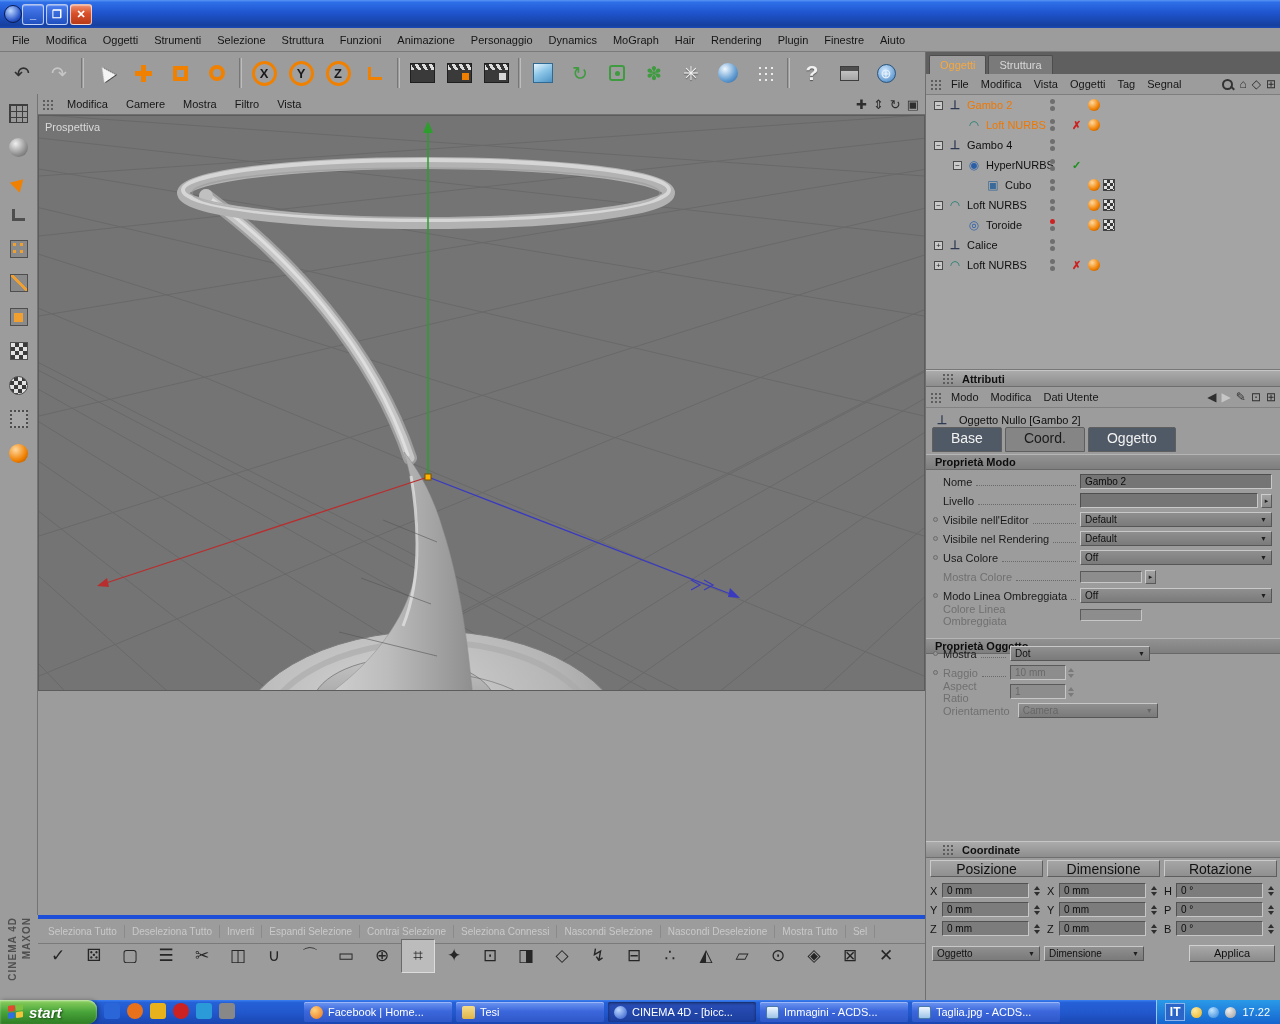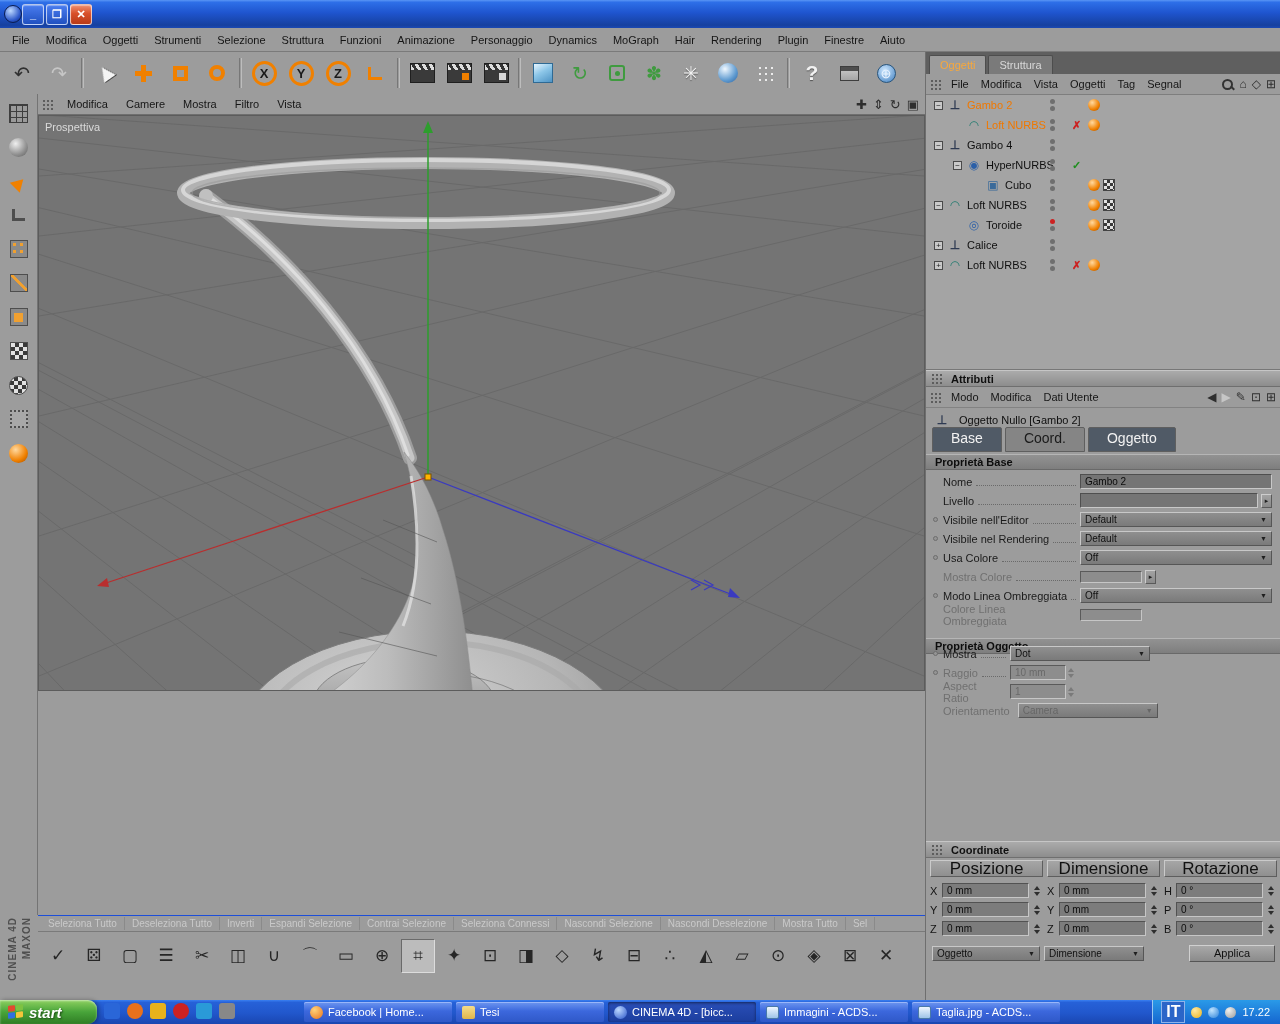--- a/index.html
+++ b/index.html
@@ -91,21 +91,21 @@
 .olbl{white-space:nowrap}
 .selorange{color:#f07800}
 .o-dots{position:absolute;left:124px;display:flex;flex-direction:column;gap:2px}
 .vd{width:5px;height:5px;border-radius:50%;background:#6f6f6f}
 .vd.red{background:#cc2222}
 .o-state{position:absolute;left:146px;font-weight:bold;font-size:11px}
 .stx{color:#cc1f1f}.stok{color:#1f8f1f}
 .o-tags{position:absolute;left:162px;display:flex;gap:3px;align-items:center}
 .tag-phong{width:12px;height:12px;border-radius:50%;background:radial-gradient(circle at 35% 30%,#ffd9a0,#f08000 60%,#a04e00)}
 .tag-tex{width:12px;height:12px;border:1px solid #444;background-size:6px 6px !important;background-position:0 0,3px 3px !important}
-.ptitle{position:absolute;left:0;width:355px;height:17px;background:linear-gradient(180deg,#ababab,#8d8d8d);border-top:1px solid #c6c6c6;border-bottom:1px solid #6f6f6f;display:flex;align-items:center;font-size:11px;font-weight:bold;color:#101010;padding-left:5px;gap:5px}
+.ptitle{position:absolute;left:0;width:355px;height:17px;background:linear-gradient(180deg,#ababab,#8d8d8d);border-top:1px solid #c6c6c6;border-bottom:1px solid #6f6f6f;display:flex;align-items:center;font-size:11px;font-weight:bold;color:#101010;padding-left:16px;gap:5px}
 .ammenu{position:absolute;left:0;top:335px;width:355px;height:21px;display:flex;align-items:center;font-size:11px;color:#161616;padding-left:4px;border-bottom:1px solid #828282}
 .amobj{position:absolute;left:0;top:356px;width:355px;height:23px;display:flex;align-items:center;font-size:11px;color:#0e0e0e;padding-left:8px;gap:5px}
 .amtabs{position:absolute;left:0;top:379px;width:355px;height:21px;display:flex;align-items:flex-end;gap:3px;padding-left:6px}
 .atab{height:25px;padding:2px 18px;font-size:14px;background:#858585;color:#1a1a1a;border:1px solid #5f5f5f;border-radius:2px 2px 0 0}
 .atab.adark{background:#505a66;color:#f2f2f2}
 .sech{position:absolute;left:0;width:355px;height:16px;background:linear-gradient(180deg,#929292,#7e7e7e);border-top:1px solid #b5b5b5;border-bottom:1px solid #696969;font-weight:bold;font-size:11px;color:#0d0d0d;padding-left:9px;display:flex;align-items:center}
 .arows{position:absolute;left:0;width:355px;display:flex;flex-direction:column}
 .arow{height:19px;display:flex;align-items:center;padding:0 9px 0 7px;font-size:11px;color:#1a1a1a}
 .adot{width:5px;height:5px;border-radius:50%;border:1px solid #6d6d6d;background:#949494;margin-right:5px;flex:none}
 .adot.hid{visibility:hidden}
@@ -120,52 +120,52 @@
 .tin{height:15px;background:#757575;border:1px solid;border-color:#4f4f4f #c8c8c8 #c8c8c8 #4f4f4f;color:#0b0b0b;font-size:10px;display:flex;align-items:center;padding:0 4px;flex:1}
 .mini{width:11px;height:14px;margin-left:3px;background:linear-gradient(180deg,#a2a2a2,#8a8a8a);border:1px solid;border-color:#cdcdcd #5a5a5a #5a5a5a #cdcdcd;font-size:7px;color:#222;display:flex;align-items:center;justify-content:center;flex:none}
 .swl{width:62px;height:12px;background:#8d8d8d;border:1px solid;border-color:#5a5a5a #c6c6c6 #c6c6c6 #5a5a5a;flex:none}
 .numf{width:56px;height:15px;background:#8d8d8d;border:1px solid;border-color:#5a5a5a #c6c6c6 #c6c6c6 #5a5a5a;color:#696969;font-size:10px;display:flex;align-items:center;padding:0 4px;flex:none}
 .stp{width:9px;height:15px;margin-left:2px;display:flex;flex-direction:column;justify-content:center;gap:2px;flex:none}
 .su{width:0;height:0;border-left:3.5px solid transparent;border-right:3.5px solid transparent;border-bottom:4px solid #2e2e2e}
 .sd{width:0;height:0;border-left:3.5px solid transparent;border-right:3.5px solid transparent;border-top:4px solid #2e2e2e}
 .stp.paled .su{border-bottom-color:#7a7a7a}.stp.paled .sd{border-top-color:#7a7a7a}
 
 .cohead{position:absolute;left:0;top:808px;width:355px;height:17px;display:flex;gap:4px;padding:0 4px}
-.chead{flex:1;background:linear-gradient(180deg,#a6a6a6,#8f8f8f);border:1px solid;border-color:#cacaca #5e5e5e #5e5e5e #cacaca;font-size:17px;color:#111;display:flex;align-items:center;justify-content:center}
+.chead{flex:1;background:linear-gradient(180deg,#a6a6a6,#8f8f8f);border:1px solid;border-color:#cacaca #5e5e5e #5e5e5e #cacaca;font-size:14px;color:#111;display:flex;align-items:center;justify-content:center}
 .corow{position:absolute;left:0;width:355px;height:19px;display:flex;gap:4px;padding:0 4px;align-items:center}
 .cgroup{flex:1;display:flex;align-items:center;gap:3px}
 .caxis{font-size:11px;color:#141414;width:9px;flex:none}
 .cfield{flex:1;height:15px;background:#7c7c7c;border:1px solid;border-color:#525252 #c6c6c6 #c6c6c6 #525252;color:#0c0c0c;font-size:10px;display:flex;align-items:center;padding:0 4px}
 .cofoot{position:absolute;left:0;top:892px;width:355px;height:18px;display:flex;align-items:center;gap:4px;padding:0 6px}
 .fdd{width:108px;flex:none}
 .fdd2{width:100px;flex:none}
 .abtn{margin-left:auto;width:86px;height:17px;background:linear-gradient(180deg,#a8a8a8,#8b8b8b);border:1px solid;border-color:#d0d0d0 #555 #555 #d0d0d0;font-size:11px;color:#101010;display:flex;align-items:center;justify-content:center}
 
-.selbar{position:absolute;left:38px;top:915px;width:887px;height:17px;background:#9c9c9c;border-top:1px solid #1d4ed8;border-bottom:1px solid #7a7a7a;display:flex;align-items:center;padding:0 3px;overflow:hidden}
+.selbar{position:absolute;left:38px;top:915px;width:887px;height:17px;background:#9c9c9c;border-top:4px solid #1d4ed8;border-bottom:1px solid #7a7a7a;display:flex;align-items:center;padding:12px 3px;overflow:hidden}
 .selitem{font-size:10px;color:#c9c9c9;padding:1px 7px;border-right:1px solid #8a8a8a;white-space:nowrap}
 .modtb{position:absolute;left:38px;top:932px;width:887px;height:47px;display:flex;align-items:center;gap:2px;padding-left:3px}
 .bico{width:34px;height:34px;display:flex;align-items:center;justify-content:center;font-size:17px;color:#262626}
 .bico.pressed{background:#bcbcbc;border:1px solid;border-color:#6a6a6a #dcdcdc #dcdcdc #6a6a6a}
 .brand{position:absolute;left:0;top:915px;width:38px;height:84px;display:flex;justify-content:center;align-items:flex-start;gap:3px;padding-top:2px}
 .vtext{writing-mode:vertical-rl;transform:rotate(180deg);font-size:10px;font-weight:bold;color:#4f4f4f;letter-spacing:1px}
 
 .taskbar{position:absolute;left:0;top:1000px;width:1280px;height:24px;background:linear-gradient(180deg,#3a80f2 0%,#2661d8 10%,#2157cc 55%,#1a46b0 100%)}
 .startbtn{position:absolute;left:0;top:0;width:97px;height:24px;border-radius:0 9px 9px 0;background:linear-gradient(180deg,#8ed160 0%,#48a43a 50%,#2f7d24 100%);color:#fff;font-weight:bold;font-style:italic;font-size:15px;display:flex;align-items:center;gap:5px;padding-left:8px;box-shadow:inset 0 1px 2px #ffffff88,2px 0 4px #00000055;text-shadow:1px 1px 2px #1c4a14}
 .flag{width:16px;height:14px;display:grid;grid-template-columns:7px 7px;grid-template-rows:6px 6px;gap:1px;transform:skewY(-6deg)}
 .flag i{border-radius:1px}
 .f1{background:#e24a30}.f2{background:#7ec242}.f3{background:#2f6fe0}.f4{background:#f3c53a}
 .qlaunch{position:absolute;left:104px;top:3px;display:flex;gap:7px;align-items:center}
 .qli{width:16px;height:16px;border-radius:3px}
 .task{position:absolute;top:2px;height:20px;width:148px;border-radius:2px;background:linear-gradient(180deg,#6d96f0,#3c68dd 45%,#2f58c8);box-shadow:inset 0 1px 0 #9ab6f8;color:#fff;font-size:11px;display:flex;align-items:center;gap:5px;padding:0 6px;white-space:nowrap;overflow:hidden}
 .task.active{background:linear-gradient(180deg,#2a4fb8,#1c3e9e);box-shadow:inset 0 1px 3px #00000088}
 .tico{width:13px;height:13px;border-radius:50%;flex:none}
 .tsq{border-radius:2px}
 .tlabel{overflow:hidden;text-overflow:ellipsis}
 .tray{position:absolute;right:0;top:0;height:24px;display:flex;align-items:center;gap:6px;background:linear-gradient(180deg,#2a9ae8,#1565cf);border-left:1px solid #9cc8f0;padding:0 10px 0 8px}
-.lang{color:#fff;font-size:16px;font-weight:bold;padding:1px 4px;background:#2b65c8;border:1px solid #8fb4ea}
+.lang{color:#fff;font-size:12px;font-weight:bold;padding:1px 4px;background:#2b65c8;border:1px solid #8fb4ea}
 .tric{width:11px;height:11px;border-radius:50%}
 .clock{color:#fff;font-size:11px}
 </style>
 </head>
 <body>
 
 <div id="screen">
 
   <div class="titlebar">
     <span class="c4dlogo"></span>
@@ -560,21 +560,21 @@
     </div>
     <div class="amobj">
       <span class="oico i-null">⊥</span>
       <span>Oggetto Nullo [Gambo 2]</span>
     </div>
     <div class="amtabs">
       <span class="atab adark">Base</span>
       <span class="atab">Coord.</span>
       <span class="atab adark">Oggetto</span>
     </div>
-    <div class="sech" style="top:402px">Proprietà Base</div>
+    <div class="sech" style="top:402px">Proprietà Modo</div>
     <div class="arows" style="top:420px">
       <div class="arow">
         <span class="adot hid"></span>
         <span>Nome</span>
         <span class="leader"></span>
         <span class="ctl">
             <span class="tin">Gambo 2</span>
           </span>
       </div>
       <div class="arow">

